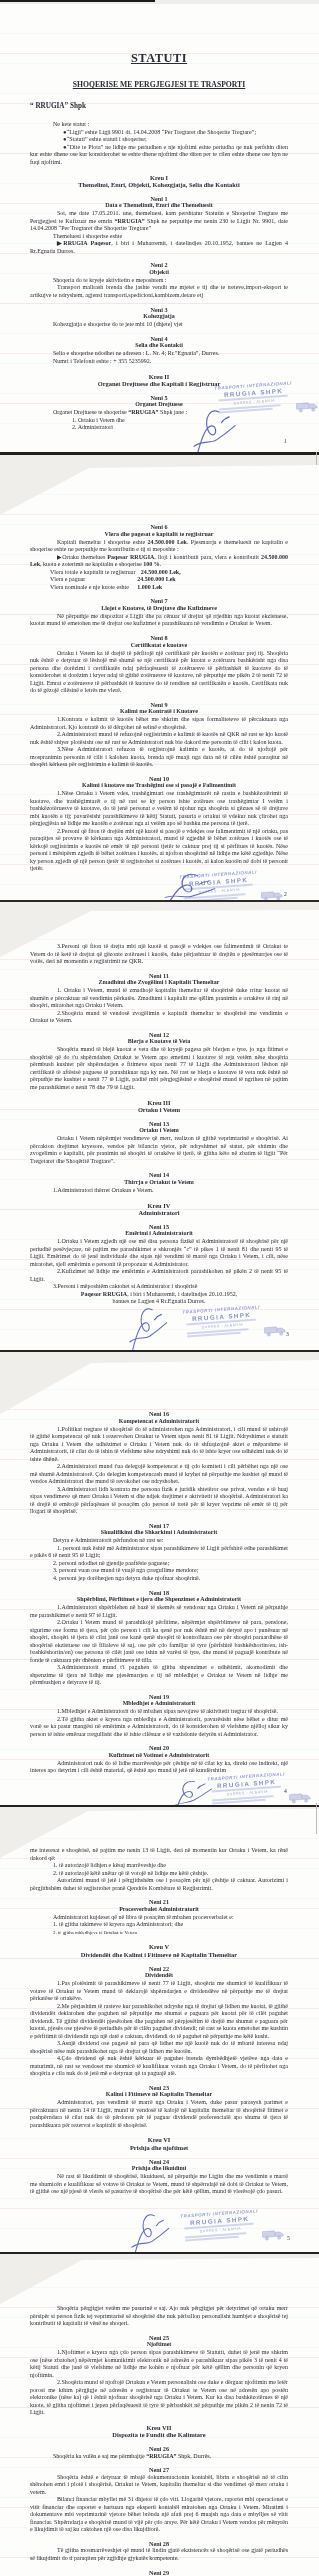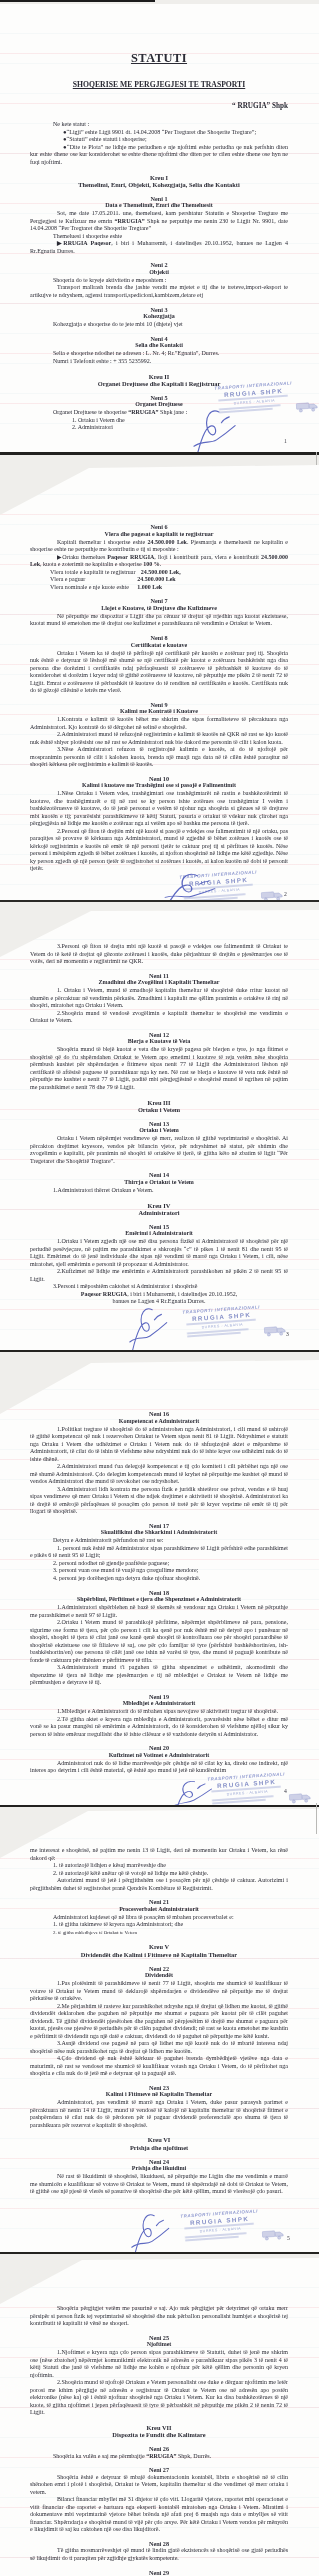--- a/index.html
+++ b/index.html
@@ -26,21 +26,21 @@
   .content{position:relative;padding:0 31px 0 30px;font-size:6px;line-height:7.5px;}
   .page-1 .content{padding-top:47px;}
   .page-2 .content{padding-top:52px;}
   .page-3 .content{padding-top:33px;}
   .page-4 .content{padding-top:44px;}
   .page-5 .content{padding-top:38px;}
   .page-6 .content{padding-top:47px;}
 
   .b-title{font-size:12.4px;font-weight:bold;text-decoration:underline;text-align:center;letter-spacing:0.5px;line-height:14.4px;margin-bottom:14.4px;}
   .b-subtitle{font-size:7.7px;font-weight:bold;text-decoration:underline;text-align:center;line-height:9.3px;margin-bottom:13.4px;}
-  .b-name{font-size:7.2px;font-weight:bold;text-align:right;margin-bottom:11.3px;}
+  .b-name{font-size:7.2px;font-weight:bold;text-align:left;margin-bottom:11.3px;}
   .b-kreu{font-size:6.4px;font-weight:bold;text-align:center;margin-top:7.2px;}
   .b-kreu2,.b-kreu2b{font-size:6.4px;font-weight:bold;text-align:center;}
   .b-neni{font-size:6.2px;font-weight:bold;text-align:center;margin-top:6.2px;}
   .b-hsub{font-size:6px;font-weight:bold;text-align:center;margin-bottom:0.5px;}
   .b-p{text-align:justify;text-indent:27px;}
   .b-pb{text-align:justify;text-indent:33px;}
   .b-p0{text-align:justify;}
   .b-pc{text-align:center;}
   .b-li{margin-left:23px;}
   .b-lib{margin-left:33px;}

